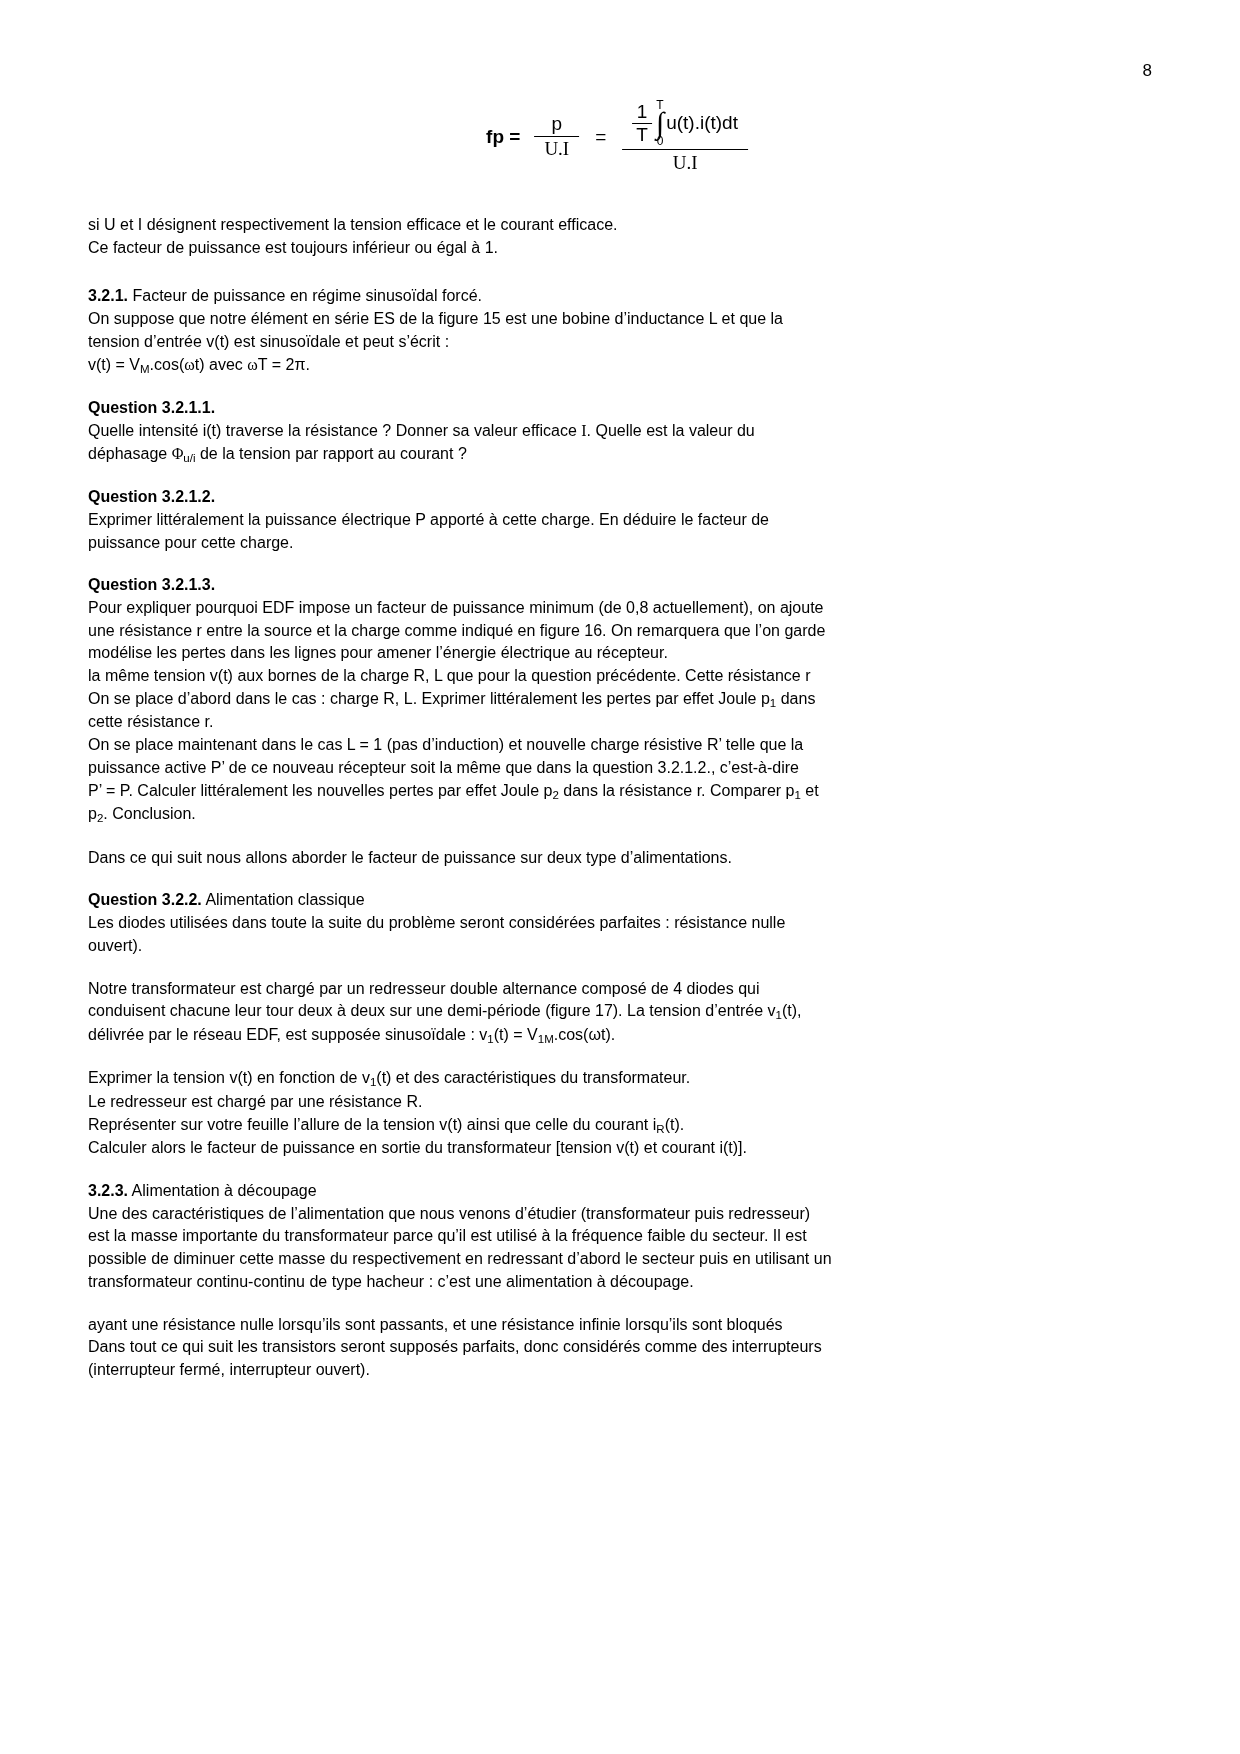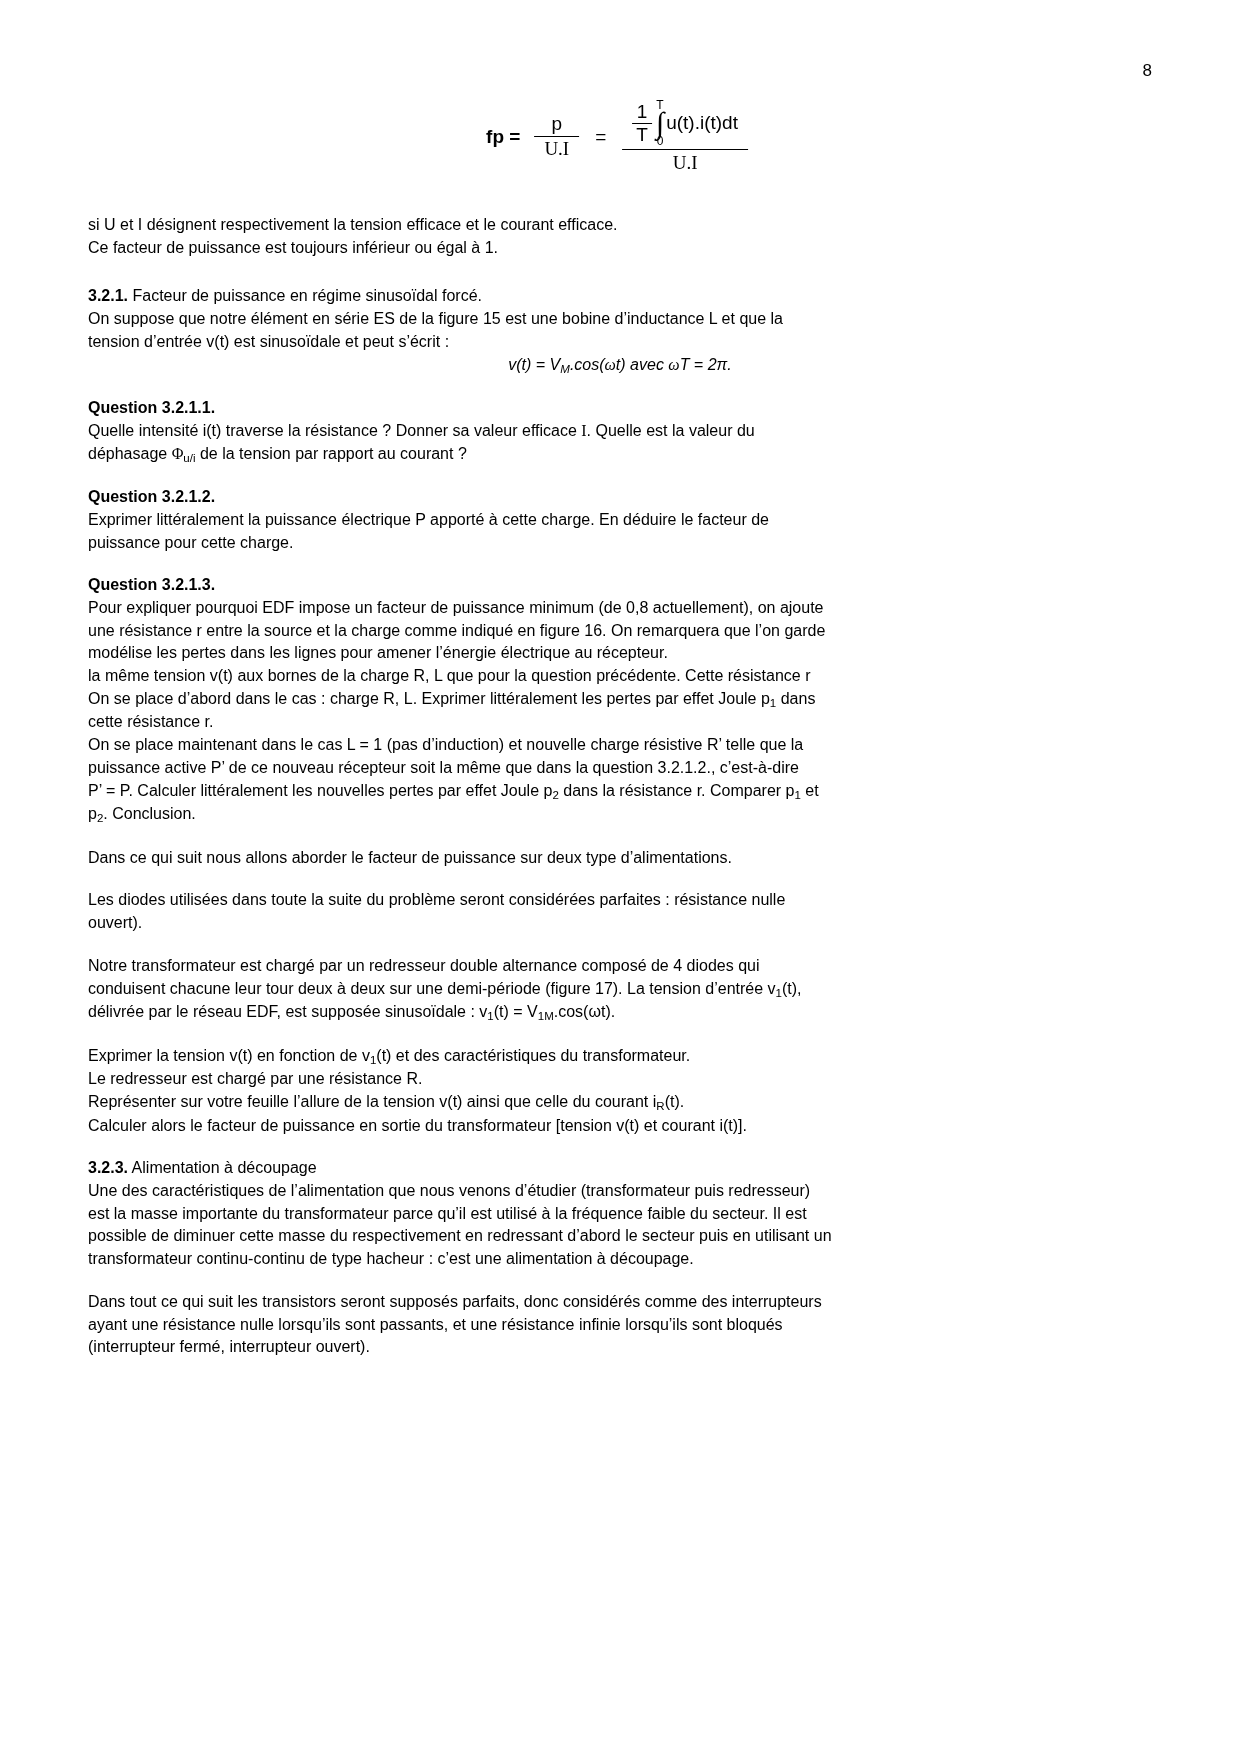--- a/index.html
+++ b/index.html
@@ -99,21 +99,21 @@
   
   p {
     margin: 0;
     font-size: 16px;
     line-height: 1.42;
   }
   .para { margin-bottom: 0; }
   .gap-md { height: 20px; }
   .gap-lg { height: 26px; }
   .bold { font-weight: bold; }
-  .center { text-align: center; font-style: italic; }
+  .center { text-align: left; }
   sub {
     font-size: 0.72em;
     vertical-align: -0.28em;
   }
   .sym-serif { font-family: "Liberation Serif", serif; }
 </style>
 </head>
 <body>
 
 <div class="page">
@@ -186,20 +186,21 @@
   <p>puissance active P’ de ce nouveau récepteur soit la même que dans la question 3.2.1.2., c’est-à-dire</p>
   <p><span>P’ = P. Calculer littéralement les nouvelles pertes par effet Joule p</span><sub>2</sub><span> dans la résistance r. Comparer p</span><sub>1</sub><span> et</span></p>
   <p><span>p</span><sub>2</sub><span>. Conclusion.</span></p>
 
   <div class="gap-md"></div>
 
   <p>Dans ce qui suit nous allons aborder le facteur de puissance sur deux type d’alimentations.</p>
 
   <div class="gap-md"></div>
 
+  <p><span class="bold">Question 3.2.2.</span><span> Alimentation classique</span></p>
   <p>Les diodes utilisées dans toute la suite du problème seront considérées parfaites : résistance nulle</p>
   <p>ouvert).</p>
 
   <div class="gap-md"></div>
 
   <p>Notre transformateur est chargé par un redresseur double alternance composé de 4 diodes qui</p>
   <p><span>conduisent chacune leur tour deux à deux sur une demi-période (figure 17). La tension d’entrée v</span><sub>1</sub><span>(t),</span></p>
   <p><span>délivrée par le réseau EDF, est supposée sinusoïdale : v</span><sub>1</sub><span>(t) = V</span><sub>1M</sub><span>.cos(ωt).</span></p>
 
   <div class="gap-md"></div>
@@ -212,17 +213,17 @@
   <div class="gap-md"></div>
 
   <p><span class="bold">3.2.3.</span><span> Alimentation à découpage</span></p>
   <p>Une des caractéristiques de l’alimentation que nous venons d’étudier (transformateur puis redresseur)</p>
   <p>est la masse importante du transformateur parce qu’il est utilisé à la fréquence faible du secteur. Il est</p>
   <p>possible de diminuer cette masse du respectivement en redressant d’abord le secteur puis en utilisant un</p>
   <p>transformateur continu-continu de type hacheur : c’est une alimentation à découpage.</p>
 
   <div class="gap-md"></div>
 
+  <p>ayant une résistance nulle lorsqu’ils sont passants, et une résistance infinie lorsqu’ils sont bloqués</p>
   <p>Dans tout ce qui suit les transistors seront supposés parfaits, donc considérés comme des interrupteurs</p>
-  <p>ayant une résistance nulle lorsqu’ils sont passants, et une résistance infinie lorsqu’ils sont bloqués</p>
   <p>(interrupteur fermé, interrupteur ouvert).</p>
 
 </div>
 
 </body></html>

